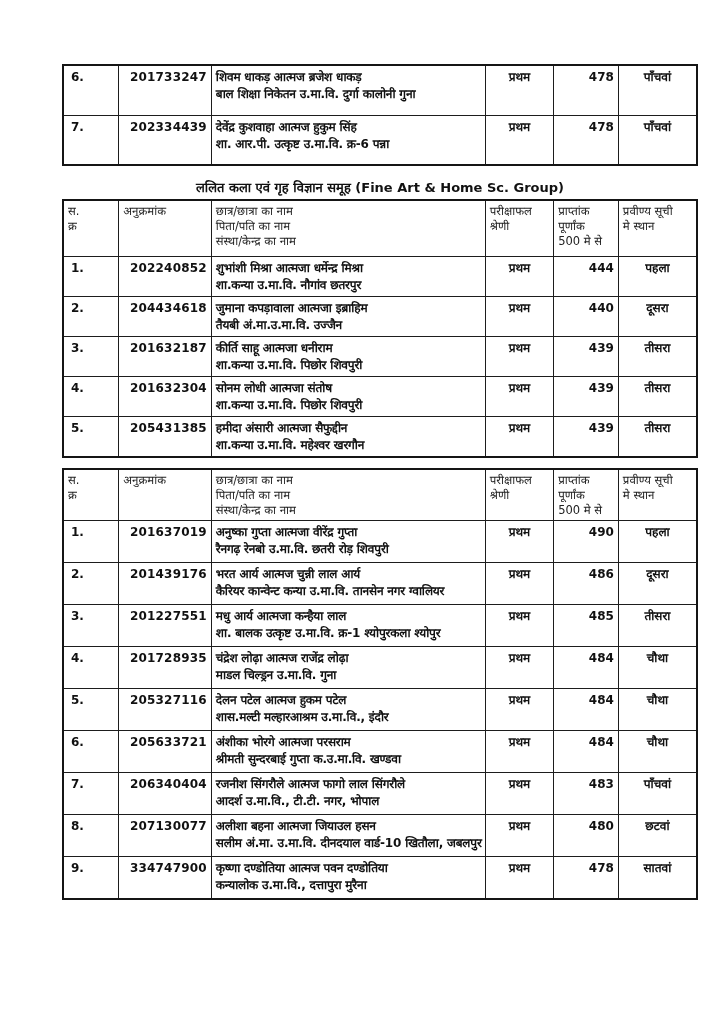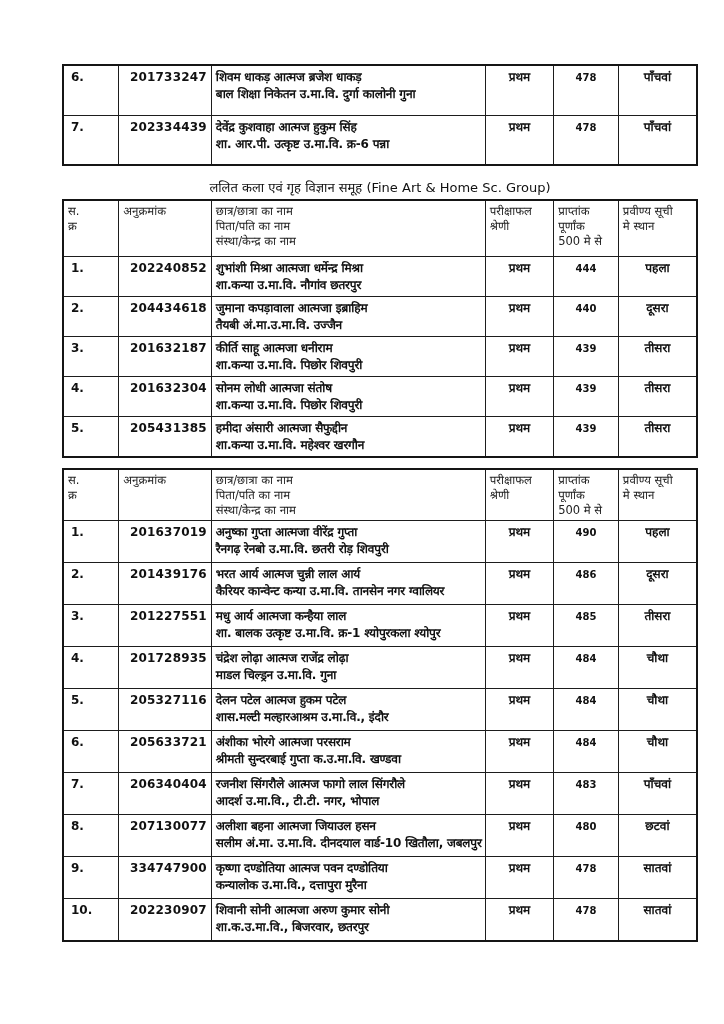--- a/index.html
+++ b/index.html
@@ -47,32 +47,32 @@
   .merit td{font-weight:700;font-size:12px;line-height:17px;}
   td.c-sno{padding-left:7px;}
   td.c-roll{padding-left:9px;letter-spacing:0.2px;text-align:right;}
   td.c-name .nm,
   td.c-name .sc{
     white-space:nowrap;
     letter-spacing:-0.2px;
     font-size:12px;
   }
   td.c-res,td.c-marks,td.c-rank{text-align:center;}
-  td.c-marks{font-size:10px;}
+  td.c-marks{font-size:12px;text-align:right;}
 
   
   .t-cont tr{height:50px;}
   .t-fine tr.head{height:56px;}
   .t-fine tr.r{height:38px;}
   .t-bio tr.head{height:52px;}
   .t-bio tr.r{height:42px;}
 
   .group-title{
     text-align:center;
-    font-weight:400;
+    font-weight:700;
     font-size:13px;
     line-height:16px;
     margin:0;
   }
   .gap-a{height:14px;}
   .gap-b{height:7px;}
   .title-space{height:3px;}
 </style>
 </head>
 <body>
@@ -350,28 +350,17 @@
           <td class="c-sno">9.</td>
           <td class="c-roll">334747900</td>
           <td class="c-name">
             <div class="nm">कृष्णा दण्डोतिया  आत्मज पवन दण्डोतिया</div>
             <div class="sc">कन्यालोक उ.मा.वि., दत्तापुरा मुरैना</div>
           </td>
           <td class="c-res">प्रथम</td>
           <td class="c-marks">478</td>
           <td class="c-rank">सातवां</td>
         </tr>
-        <tr class="r">
-          <td class="c-sno">10.</td>
-          <td class="c-roll">202230907</td>
-          <td class="c-name">
-            <div class="nm">शिवानी सोनी आत्मजा अरुण कुमार सोनी</div>
-            <div class="sc">शा.क.उ.मा.वि., बिजरवार, छतरपुर</div>
-          </td>
-          <td class="c-res">प्रथम</td>
-          <td class="c-marks">478</td>
-          <td class="c-rank">सातवां</td>
-        </tr>
       </tbody>
     </table>
 
   </div>
 </div>
 
 </body></html>

